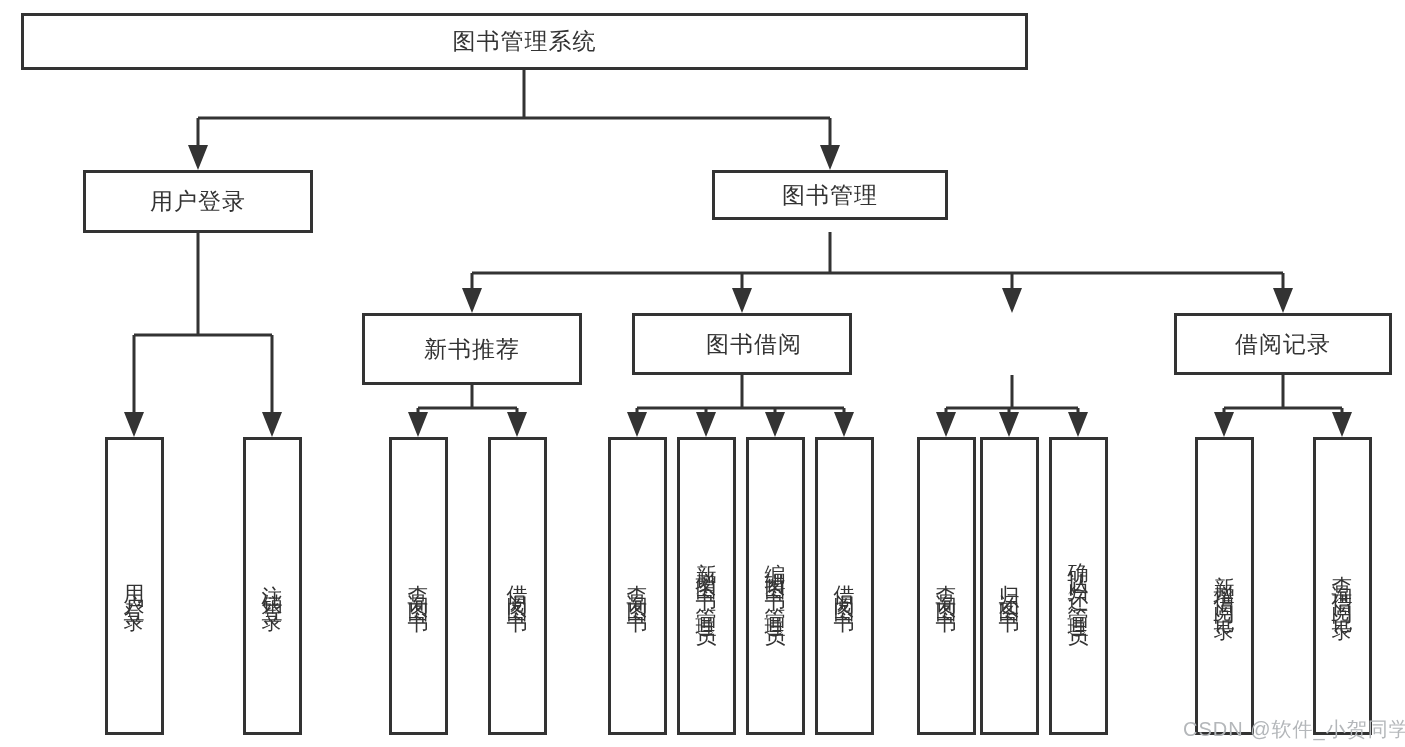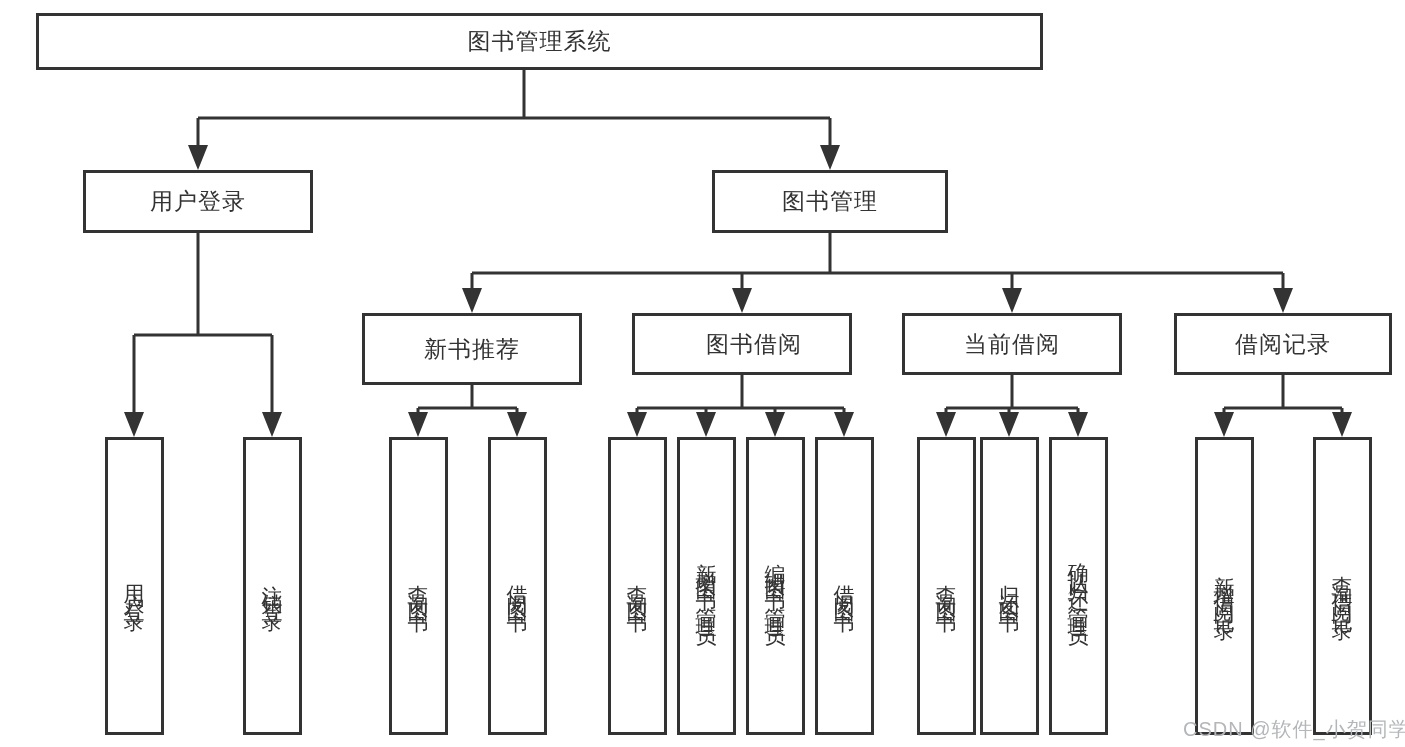--- a/index.html
+++ b/index.html
@@ -90,39 +90,36 @@
              M696,412 L716,412 L706,437 Z
              M765,412 L785,412 L775,437 Z
              M834,412 L854,412 L844,437 Z
              M936,412 L956,412 L946,437 Z
              M999,412 L1019,412 L1009,437 Z
              M1068,412 L1088,412 L1078,437 Z
              M1214,412 L1234,412 L1224,437 Z
              M1332,412 L1352,412 L1342,437 Z"></path>
   </svg>
 
-  <div class="box hbox" style="left:36px; top:13px; width:1007px; height:57px;">
+  <div class="box hbox" style="left:21px; top:13px; width:1007px; height:57px;">
     <span>图书管理系统</span>
   </div>
 
   <div class="box hbox" style="left:83px; top:170px; width:230px; height:63px;">
     <span>用户登录</span>
   </div>
-  <div class="box hbox" style="left:712px; top:170px; width:236px; height:63px;">
+  <div class="box hbox" style="left:712px; top:170px; width:236px; height:50px;">
     <span>图书管理</span>
   </div>
 
   <div class="box hbox" style="left:362px; top:313px; width:220px; height:72px;">
     <span>新书推荐</span>
   </div>
   <div class="box hbox" style="left:632px; top:313px; width:220px; height:62px;padding-left:24px;">
     <span>图书借阅</span>
-  </div>
-  <div class="box hbox" style="left:902px; top:313px; width:220px; height:62px;">
-    <span>当前借阅</span>
   </div>
   <div class="box hbox" style="left:1174px; top:313px; width:218px; height:62px;">
     <span>借阅记录</span>
   </div>
 
   <div class="box vbox" style="left:105px; top:437px; width:59px; height:298px;">
     <span class="vlabel">用户登录</span>
   </div>
   <div class="box vbox" style="left:243px; top:437px; width:59px; height:298px;">
     <span class="vlabel">注销登录</span>

